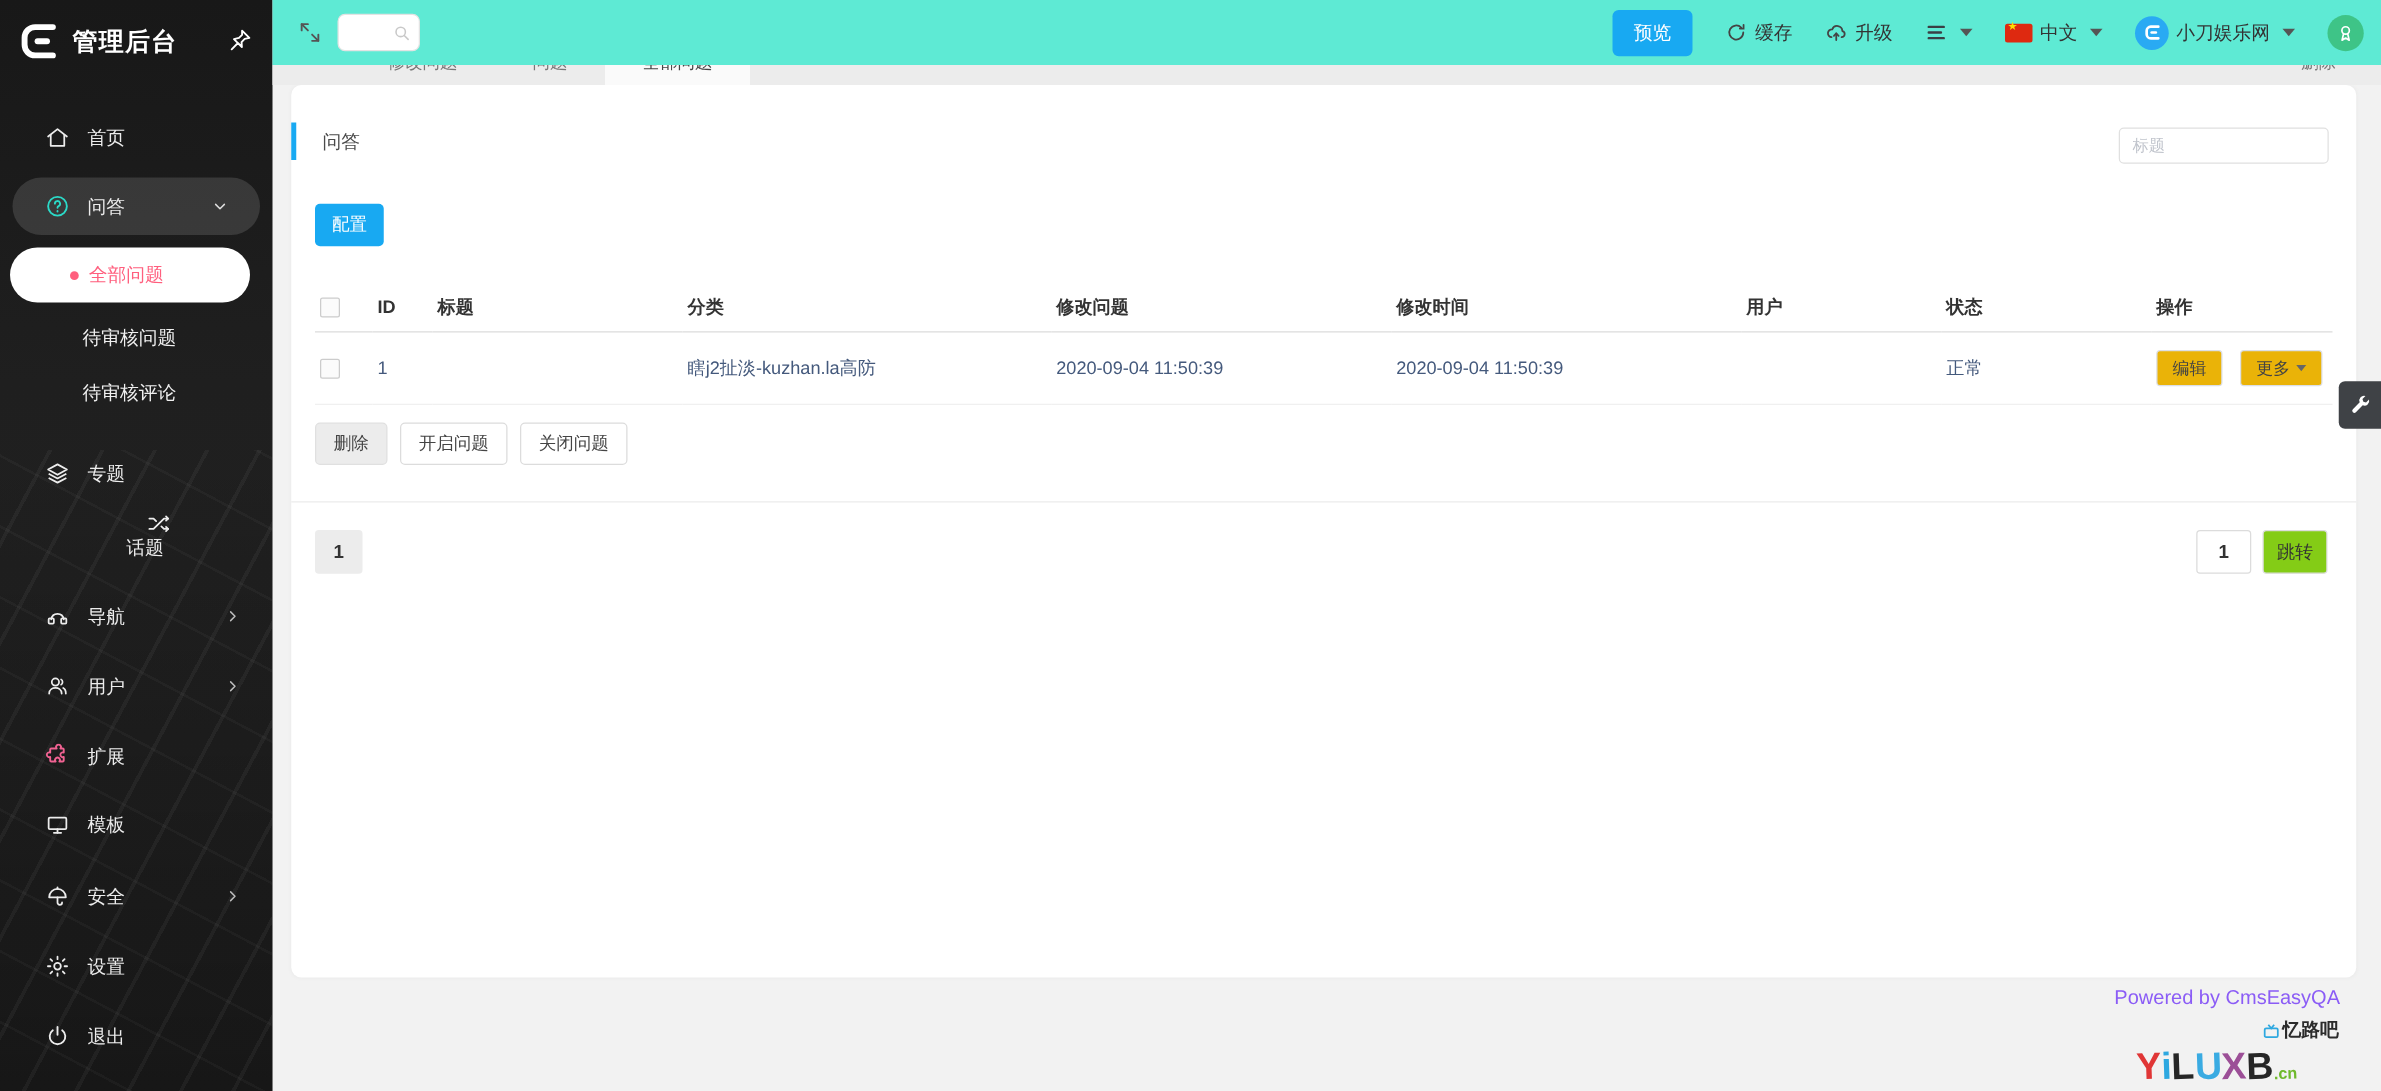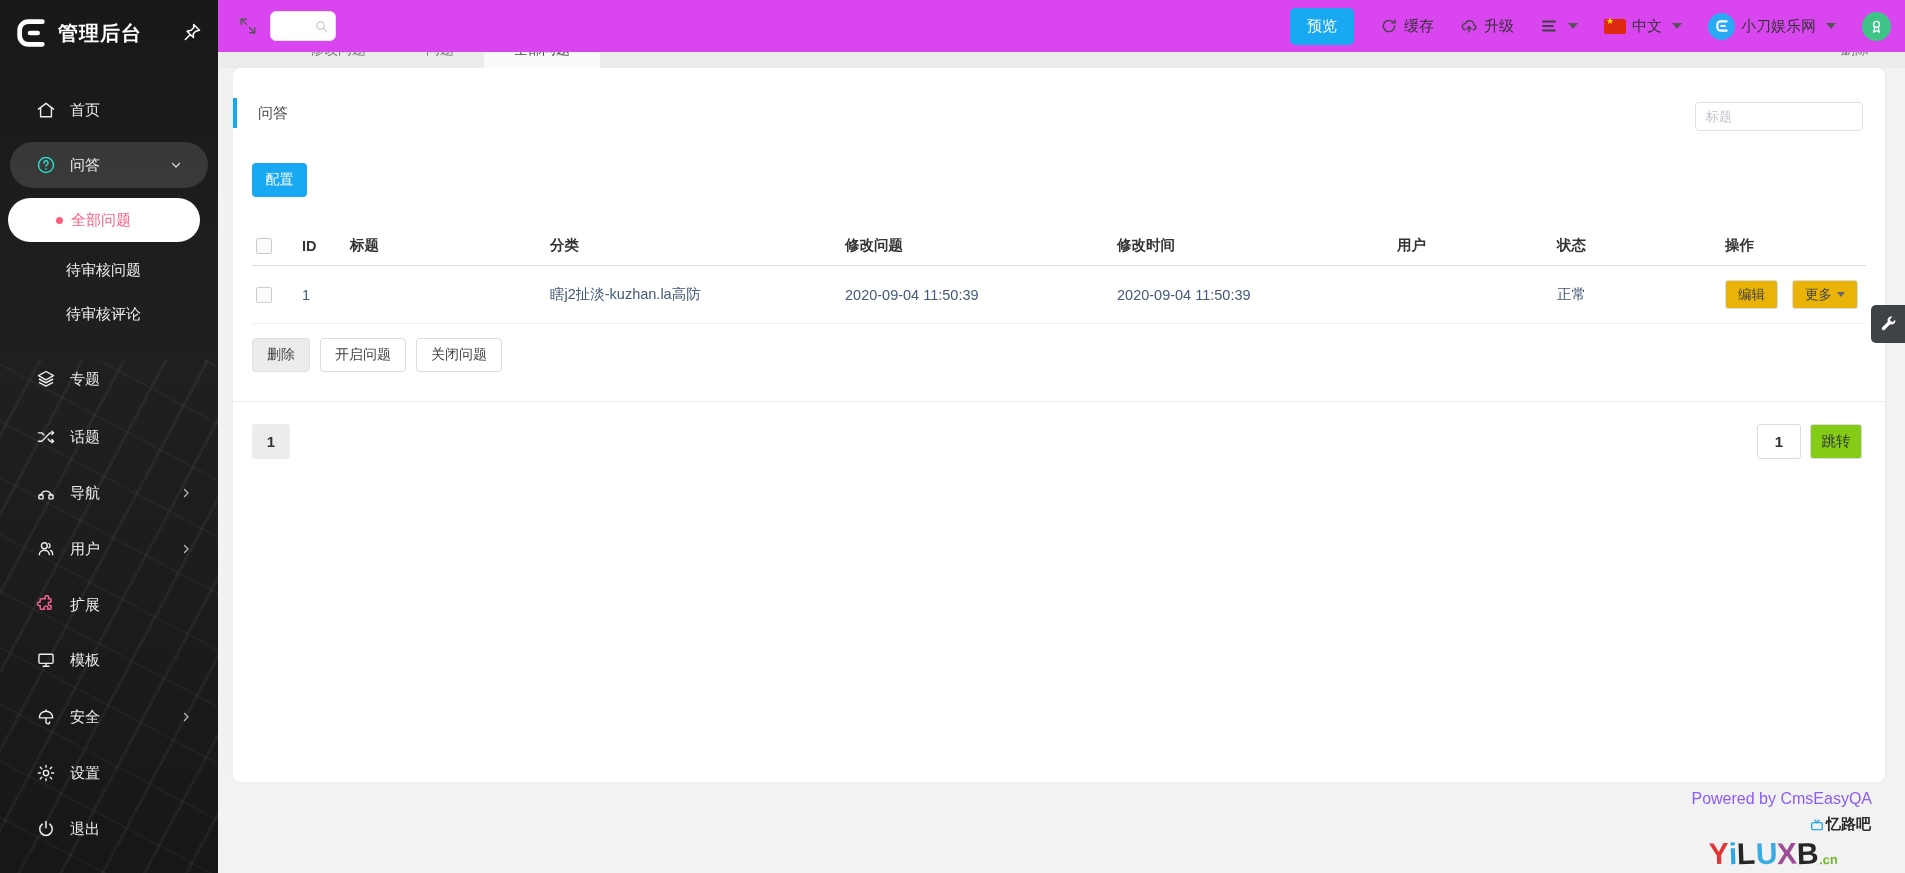--- a/index.html
+++ b/index.html
@@ -30,21 +30,21 @@
   .m-pill { background:rgba(255,255,255,0.13); border-radius:28px; left:10px; width:198px; }
   .m-pill .ic { margin-left:26px; }
   .sub-pill { position:absolute; left:8px; width:192px; height:44px; background:#fff; border-radius:24px;
     display:flex; align-items:center; color:#ff5f7e; font-size:15px; cursor:pointer; }
   .sub-pill .dot { width:7px; height:7px; border-radius:50%; background:#ff5f7e; margin-left:48px; margin-right:8px; }
   .m-sub { position:absolute; left:0; width:218px; height:44px; display:flex; align-items:center;
     color:#f0f0f0; font-size:15px; cursor:pointer; }
   .m-sub .lb { margin-left:66px; }
 
   
-  .topbar { position:absolute; left:218px; top:0; right:0; height:52px; background:#d946ef; z-index:5; }
+  .topbar { position:absolute; left:218px; top:0; right:0; height:52px; background:#5eead4; z-index:5; }
   .fs-icon { position:absolute; left:20px; top:16px; width:20px; height:20px; cursor:pointer; }
   .top-search { position:absolute; left:52px; top:11px; width:66px; height:30px; border:1px solid #e3e3e3;
     border-radius:6px; background:#fff; display:flex; align-items:center; justify-content:flex-end; }
   .top-search input { border:none; outline:none; width:38px; font-size:13px; background:transparent; }
   .mag { width:15px; height:15px; margin-right:6px; opacity:.45; }
   .top-right { position:absolute; right:14px; top:0; height:52px; display:flex; align-items:center; gap:26px; }
   .btn-preview { background:#18a9f2; color:#fff; border:none; border-radius:5px; width:64px; height:37px;
     font-size:15px; cursor:pointer; }
   .top-link { display:flex; align-items:center; gap:6px; font-size:15px; color:#333; cursor:pointer; }
   .top-link .tic { width:18px; height:18px; }
@@ -168,21 +168,21 @@
 
       <div class="m-item" style="top:285px;">
         <svg class="ic" viewBox="0 0 24 24" fill="none" stroke="#ececec" stroke-width="1.7" stroke-linejoin="round">
           <path d="M12 3 L21 8 L12 13 L3 8 Z"></path>
             <path d="M3.5 12 L12 16.5 L20.5 12"></path>
             <path d="M3.5 16 L12 20.5 L20.5 16"></path>
         </svg>
         <span class="lb">专题</span>
       </div>
 
-      <div class="m-item" style="top:343px;">
+      <div class="m-item" style="top:343px;flex-direction:column;">
         <svg class="ic" viewBox="0 0 24 24" fill="none" stroke="#ececec" stroke-width="1.7" stroke-linecap="round" stroke-linejoin="round">
           <path d="M3 17 h4 L17 7 h4"></path>
             <path d="M19 5 l2 2 -2 2"></path>
           <path d="M3 7 h4 l2.5 2.5"></path>
             <path d="M14.5 14.5 L17 17 h4"></path>
             <path d="M19 15 l2 2 -2 2"></path>
         </svg>
         <span class="lb">话题</span>
       </div>
 

